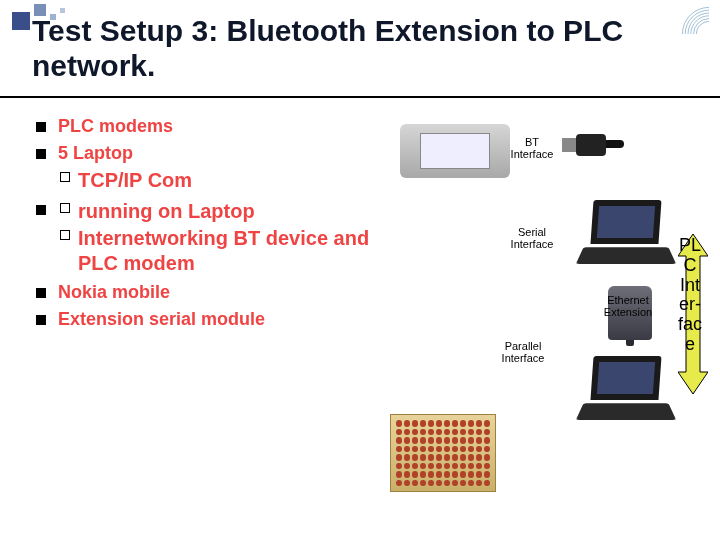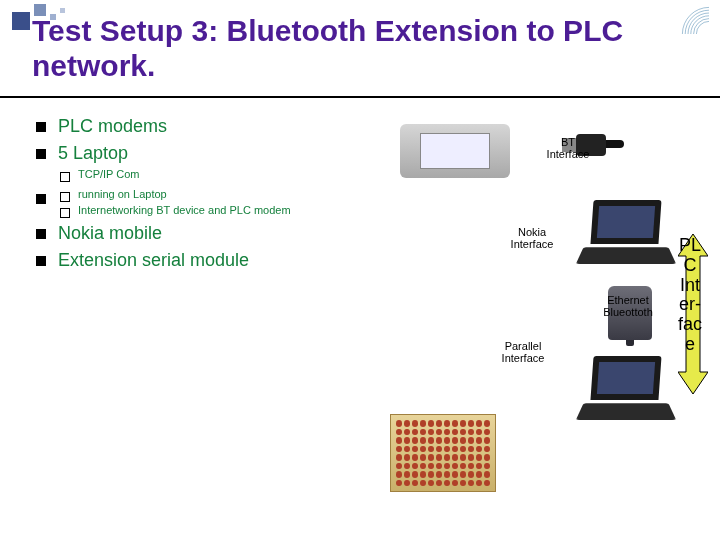--- a/index.html
+++ b/index.html
@@ -29,51 +29,52 @@
     width: 30px;
     height: 28px;
   }
   .logo svg { width:100%; height:100%; }
   .title {
     position: absolute;
     left: 32px;
     top: 14px;
     font-size: 30px;
     line-height: 1.15;
-    color: #4c1d95;
+    color: #0f172a;
     width: 640px;
   }
   .rule {
     position: absolute;
     left: 0;
     top: 96px;
     width: 100%;
     height: 2px;
     background: #000;
   }
   .content {
     position: absolute;
     left: 36px;
     top: 116px;
     width: 340px;
     font-size: 18px;
-    color: #15803d;
+    color: #ef4444;
+    font-weight: bold;
   }
   ul.lvl1 { list-style: none; }
   ul.lvl1 > li { position: relative; padding-left: 22px; margin-bottom: 6px; }
   ul.lvl1 > li::before {
     content: "";
     position: absolute;
     left: 0;
     top: 6px;
     width: 10px;
     height: 10px;
     background: #000;
   }
-  ul.lvl2 { list-style: none; margin-top: 4px; font-size: 11px; }
+  ul.lvl2 { list-style: none; margin-top: 4px; font-size: 20px; }
   ul.lvl2 > li { position: relative; padding-left: 20px; margin-bottom: 2px; line-height: 1.25; }
   ul.lvl2 > li::before {
     content: "";
     position: absolute;
     left: 2px;
     top: 4px;
     width: 8px;
     height: 8px;
     border: 1px solid #000;
   }
@@ -117,21 +118,21 @@
     width:30px; height:160px;
   }
   .arrow-big svg { width:100%; height:100%; }
   .label {
     position:absolute;
     font-size:11px;
     color:#000;
     text-align:center;
     line-height:1.1;
   }
-  .lbl-bt { left:128px; top:20px; width:48px;margin-left:36px; }
+  .lbl-bt { left:128px; top:20px; width:48px; }
   .lbl-ser { left:128px; top:110px; width:48px; }
   .lbl-eth { left:218px; top:178px; width:60px; }
   .lbl-par { left:116px; top:224px; width:54px; }
   .lbl-plc { left:298px; top:120px; width:24px; font-size:18px; }
   .ledmatrix {
     position:absolute; left:10px; top:298px; width:106px; height:78px;
     background: linear-gradient(#e8d49a,#c9b06a);
     border:1px solid #a08040;
     display:grid;
     grid-template-columns: repeat(12, 1fr);
@@ -211,22 +212,22 @@
       <div class="base"></div>
   </div>
 
   <div class="arrow-big">
     <svg viewBox="0 0 30 160" preserveAspectRatio="none">
       <polygon points="15,0 30,22 22,22 22,138 30,138 15,160 0,138 8,138 8,22 0,22" fill="#e6ea4a" stroke="#000" stroke-width="1"></polygon>
     </svg>
   </div>
 
   <div class="label lbl-bt">BT Interface</div>
-  <div class="label lbl-ser">Nokia Interface</div>
-  <div class="label lbl-eth">Ethernet Blueottoth</div>
+  <div class="label lbl-ser">Serial Interface</div>
+  <div class="label lbl-eth">Ethernet Extension</div>
   <div class="label lbl-par">Parallel Interface</div>
   <div class="label lbl-plc" style="word-spacing:100px;">PL C Int er- fac e</div>
 
   <div class="ledmatrix">
       <span></span>
       <span></span>
       <span></span>
       <span></span>
       <span></span>
       <span></span>

